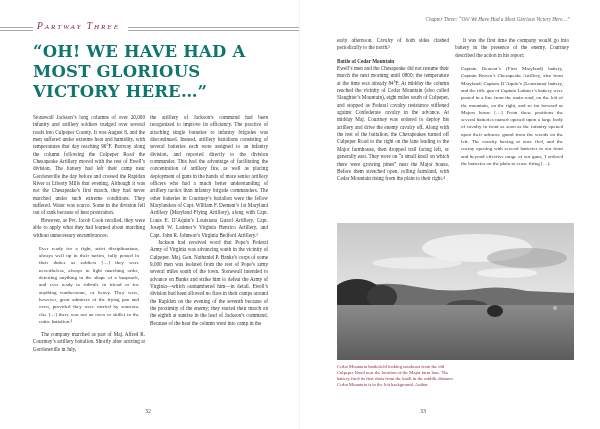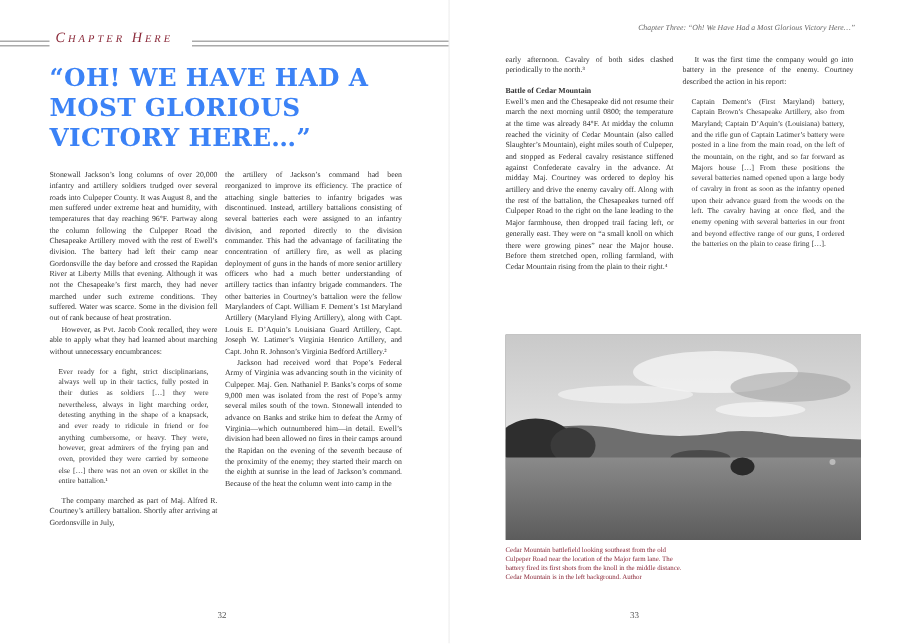--- a/index.html
+++ b/index.html
@@ -4,38 +4,38 @@
 <style>
   html,body{margin:0;padding:0;}
   body{width:600px;height:429px;overflow:hidden;background:#fff;font-family:"Liberation Serif",serif;color:#222;}
   .spread{position:relative;width:600px;height:429px;}
   .page{position:absolute;top:0;height:429px;background:#fff;}
   .page.left{left:0;width:300px;}
   .page.right{left:300px;width:300px;}
   .gutter{position:absolute;left:299px;top:0;width:2px;height:429px;background:linear-gradient(to right,#eee,#fff);}
   .chapter-rule{position:absolute;top:27px;height:2px;border-top:1px solid #aaa;border-bottom:1px solid #aaa;}
   .chapter-label{position:absolute;top:21px;left:37px;font-size:9.5px;letter-spacing:2px;color:#8b2a3a;font-style:italic;font-variant:small-caps;}
-  .title{position:absolute;left:33px;top:42px;width:250px;font-family:"DejaVu Serif",serif;font-weight:bold;color:#3b82f6;font-size:16.5px;line-height:20px;letter-spacing:0.2px;}
+  .title{position:absolute;left:33px;top:42px;width:250px;font-family:"DejaVu Serif",serif;font-weight:bold;color:#0f766e;font-size:16.5px;line-height:20px;letter-spacing:0.2px;}
   .col{position:absolute;font-size:5.2px;line-height:7.35px;text-align:justify;color:#333;}
   .col p{margin:0;}
   .col p.indent{text-indent:8px;}
   .quote{margin:6px 6px 6px 6px !important;font-size:5px;line-height:7.3px;}
   .sub{font-weight:bold;margin-top:6px !important;}
   .folio{position:absolute;top:408px;font-size:6px;color:#555;}
   .running-head{position:absolute;top:16px;right:30px;font-size:5.2px;font-style:italic;color:#666;}
   .photo{position:absolute;left:337px;top:223px;width:237px;height:137px;overflow:hidden;background:#888;}
   .caption{position:absolute;left:337px;top:364px;width:120px;font-size:4.6px;line-height:6px;color:#8b2a3a;}
 </style>
 </head>
 <body>
 
 <div class="spread">
   <div class="page left">
     <div class="chapter-rule" style="left:0;width:33px;"></div>
-    <div class="chapter-label">Chapter Here</div>
+    <div class="chapter-label">Partway Three</div>
     <div class="chapter-rule" style="left:128px;width:172px;"></div>
     <div class="title">“OH! WE HAVE HAD A MOST GLORIOUS VICTORY HERE…”</div>
 
     <div class="col" style="left:33px;top:114px;width:112px;">
       <p>Stonewall Jackson’s long columns of over 20,000 infantry and artillery soldiers trudged over several roads into Culpeper County. It was August 8, and the men suffered under extreme heat and humidity, with temperatures that day reaching 96°F. Partway along the column following the Culpeper Road the Chesapeake Artillery moved with the rest of Ewell’s division. The battery had left their camp near Gordonsville the day before and crossed the Rapidan River at Liberty Mills that evening. Although it was not the Chesapeake’s first march, they had never marched under such extreme conditions. They suffered. Water was scarce. Some in the division fell out of rank because of heat prostration.</p>
       <p class="indent">However, as Pvt. Jacob Cook recalled, they were able to apply what they had learned about marching without unnecessary encumbrances:</p>
       <p class="quote">Ever ready for a fight, strict disciplinarians, always well up in their tactics, fully posted in their duties as soldiers […] they were nevertheless, always in light marching order, detesting anything in the shape of a knapsack, and ever ready to ridicule in friend or foe anything cumbersome, or heavy. They were, however, great admirers of the frying pan and oven, provided they were carried by someone else […] there was not an oven or skillet in the entire battalion.¹</p>
       <p class="indent">The company marched as part of Maj. Alfred R. Courtney’s artillery battalion. Shortly after arriving at Gordonsville in July,</p>
     </div>
 

